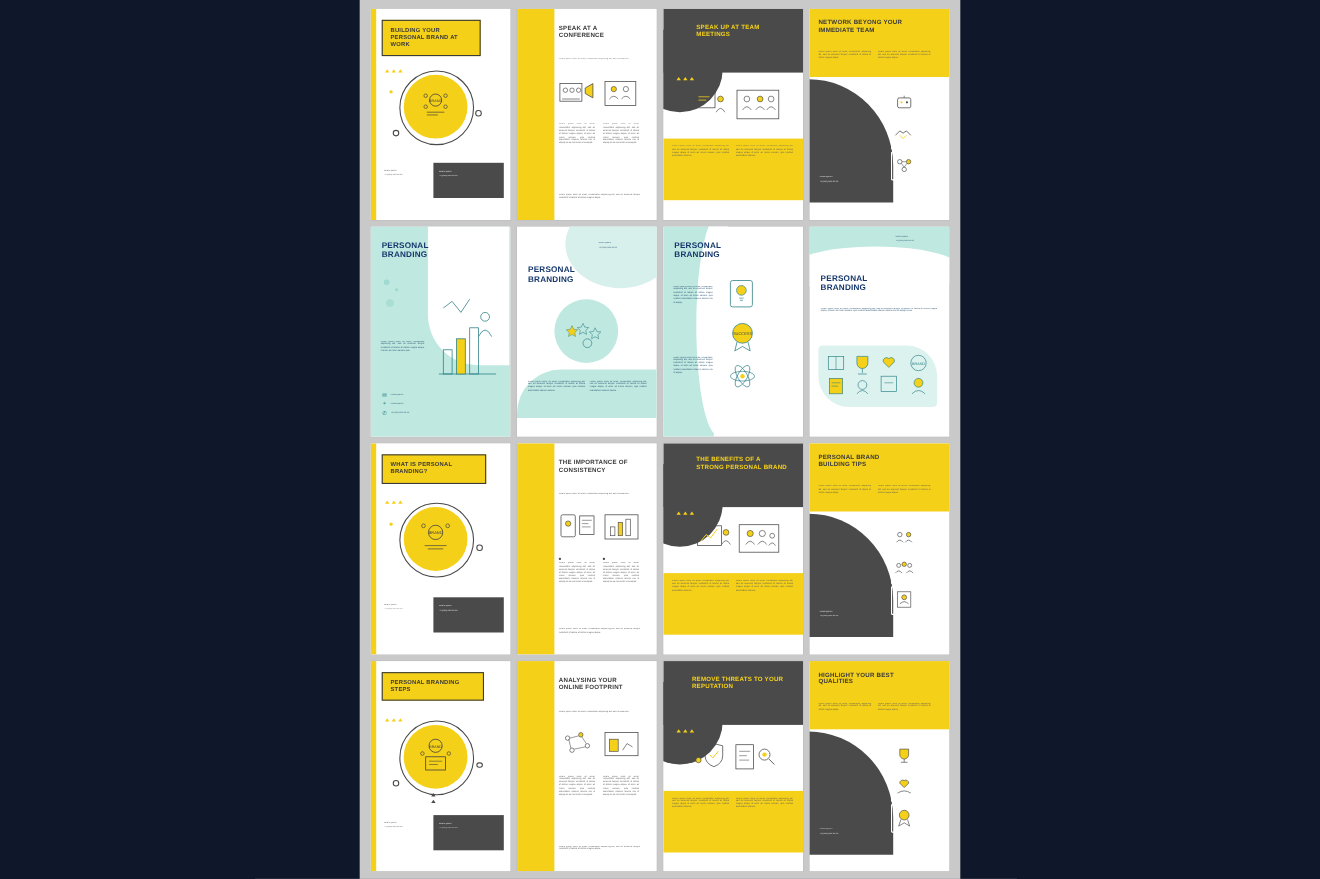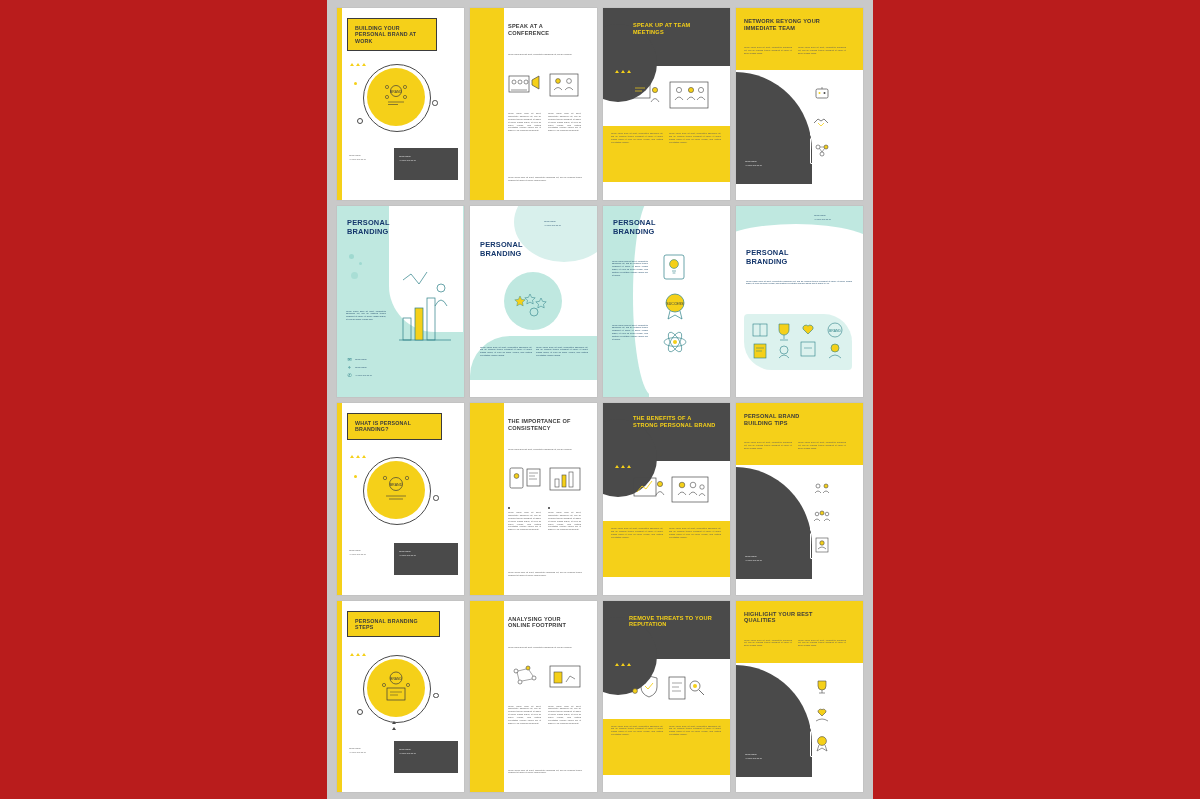--- a/index.html
+++ b/index.html
@@ -5,21 +5,21 @@
   html,body{margin:0;padding:0;}
   body{
     width:1200px;height:799px;
     background:#ffffff;
     font-family:"Liberation Sans", sans-serif;
     overflow:hidden;
   }
   .canvas{
     position:relative;
     width:1200px;height:799px;
-    background:#b91c1c;
+    background:#0f172a;
   }
   .board{
     position:absolute;
     left:327px;top:0;
     width:546px;height:799px;
     background:#c9c9c9;
   }
   .grid{
     position:absolute;
     left:337px;top:8px;

